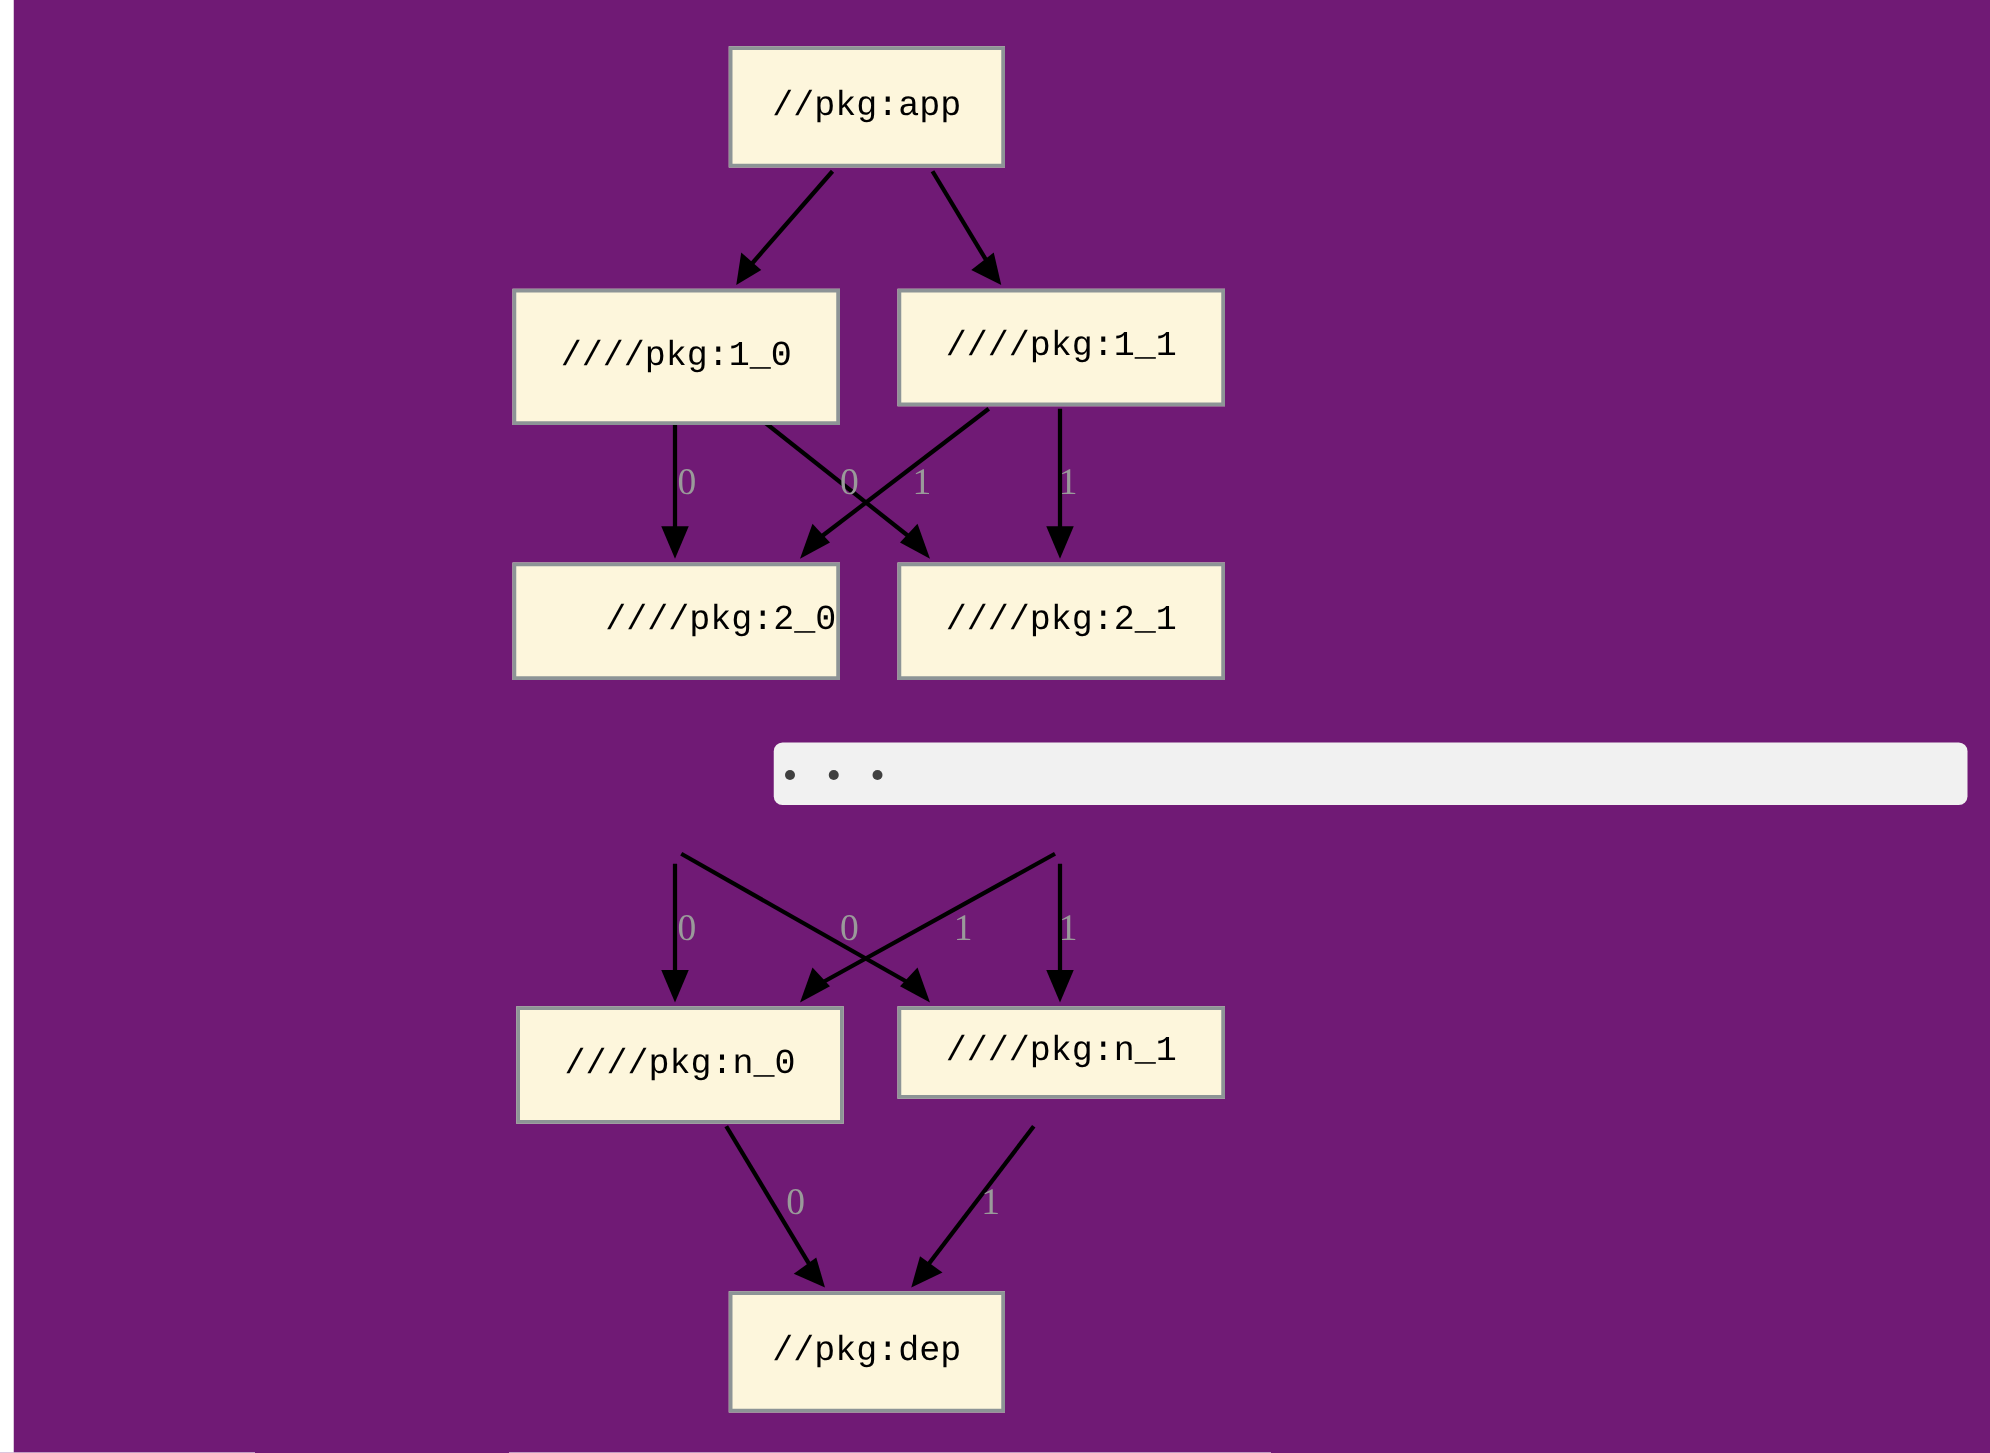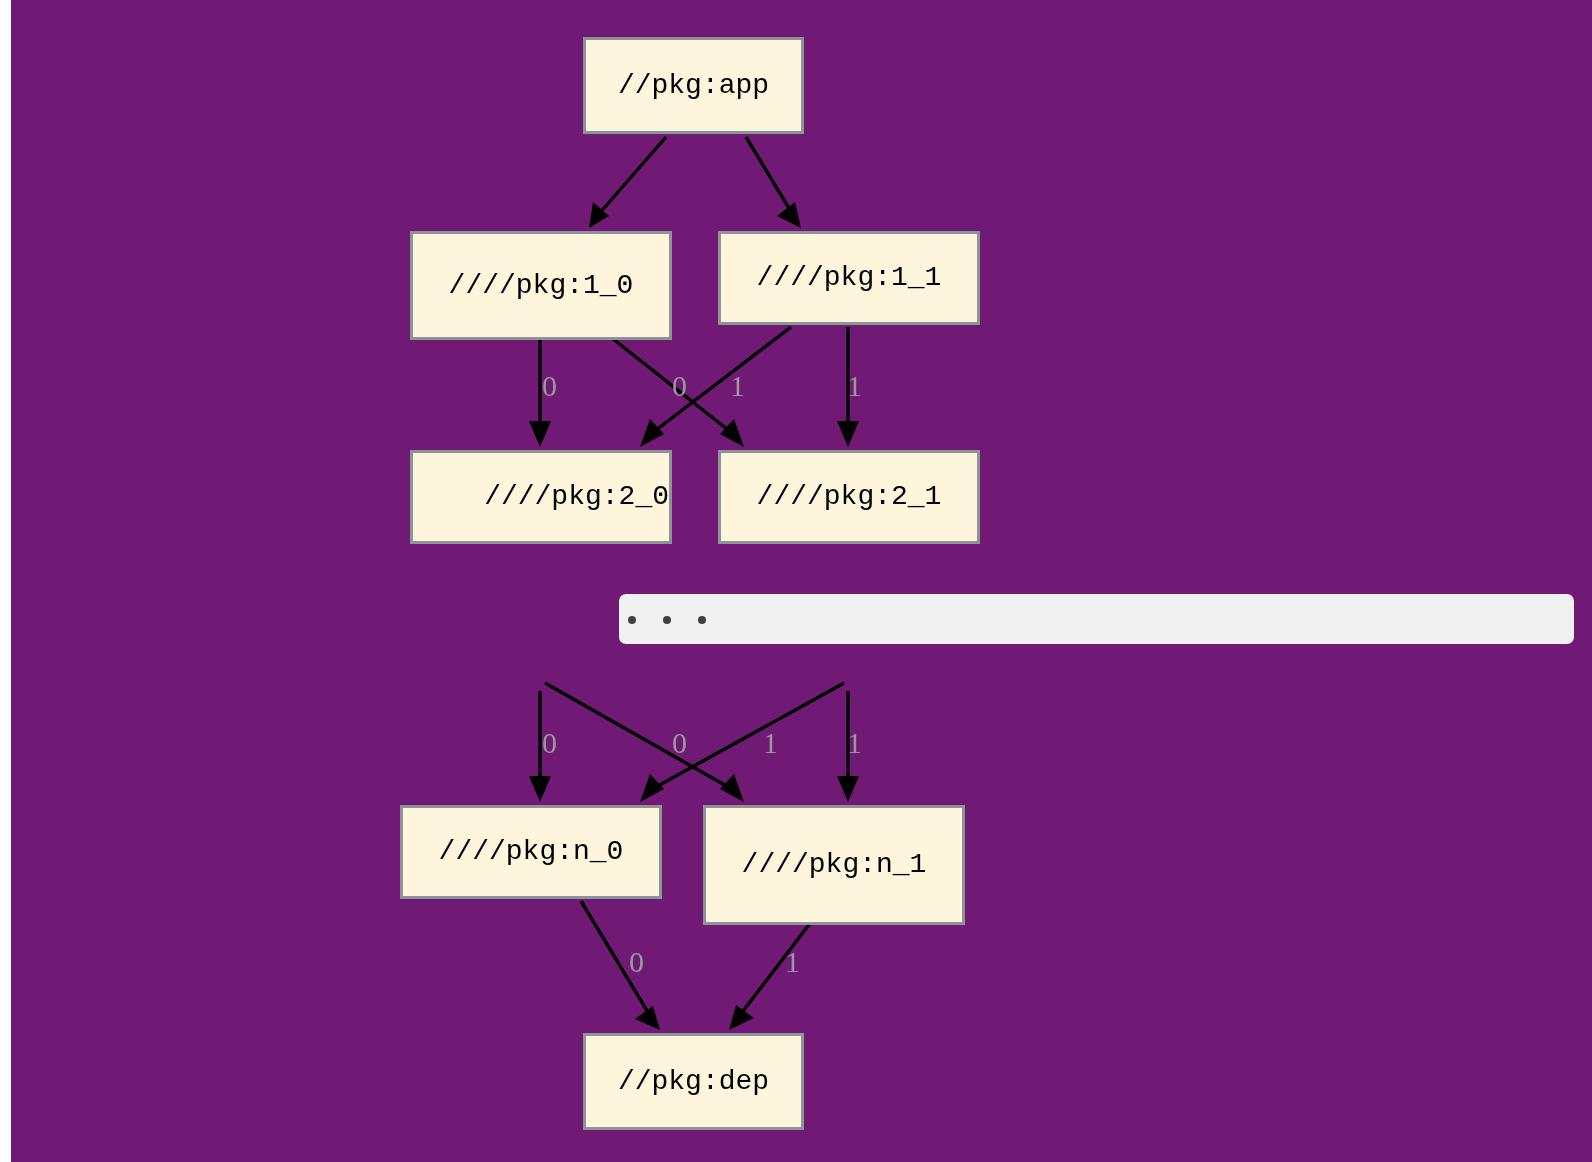--- a/index.html
+++ b/index.html
@@ -173,25 +173,25 @@
   </div>
 
   <div class="node" style="left:399px; top:450px; width:262px; height:94px;justify-content:flex-end;">
     <span class="node-label">////pkg:2_0</span>
   </div>
 
   <div class="node" style="left:707px; top:450px; width:262px; height:94px;">
     <span class="node-label">////pkg:2_1</span>
   </div>
 
-  <div class="node" style="left:389px; top:805px; width:262px; height:94px;">
+  <div class="node" style="left:402px; top:805px; width:262px; height:94px;">
     <span class="node-label">////pkg:n_0</span>
   </div>
 
-  <div class="node" style="left:692px; top:805px; width:262px; height:120px;">
+  <div class="node" style="left:707px; top:805px; width:262px; height:74px;">
     <span class="node-label">////pkg:n_1</span>
   </div>
 
   <div class="node" style="left:572px; top:1033px; width:221px; height:97px;justify-content:center;">
     <span class="node-label">//pkg:dep</span>
   </div>
 
   <span class="edge-label" style="left:531px; top:371px;">0</span>
   <span class="edge-label" style="left:661px; top:371px;">0</span>
   <span class="edge-label" style="left:719px; top:371px;">1</span>

